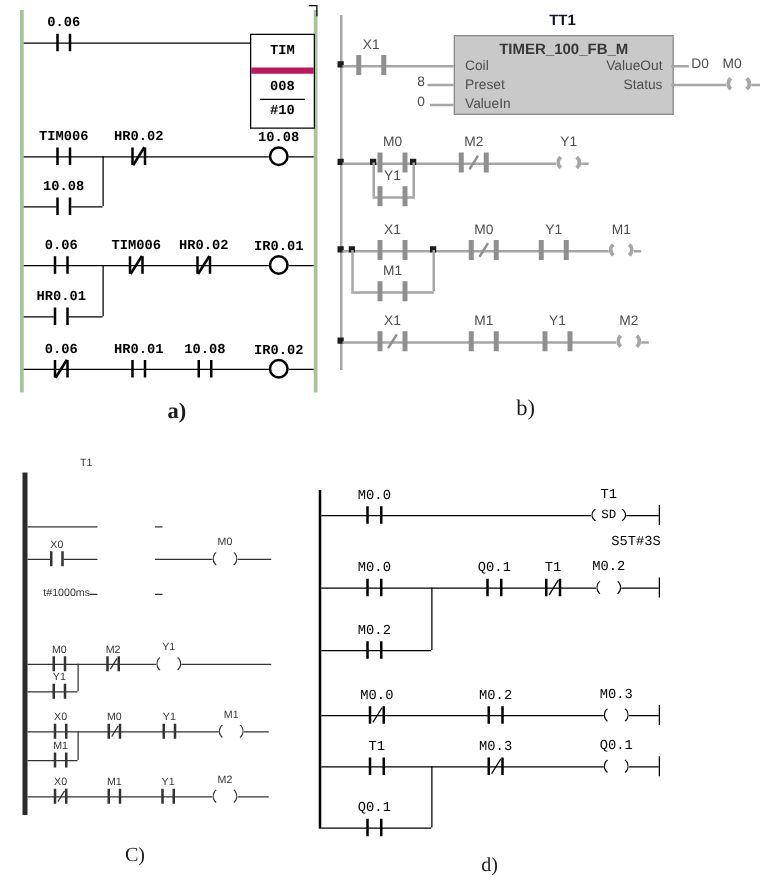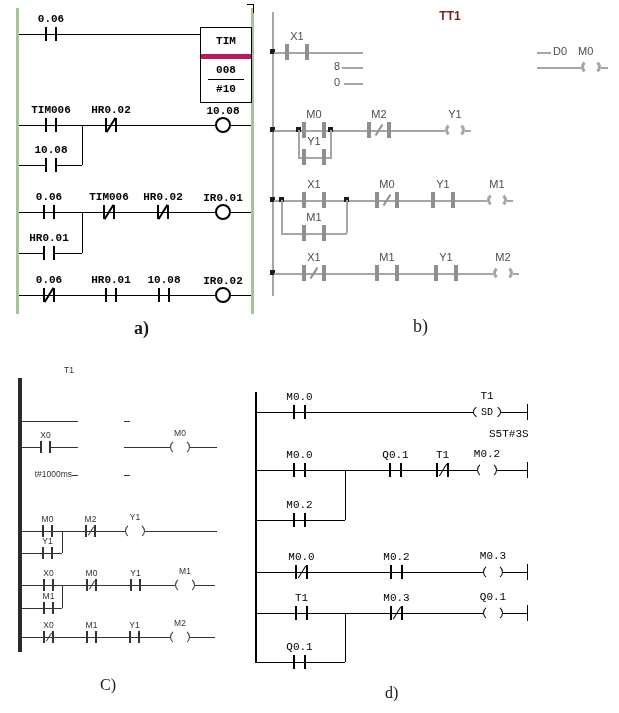--- a/index.html
+++ b/index.html
@@ -29,21 +29,21 @@
   .cp::before,.cp::after{content:"";position:absolute;inset:0;border:2px solid transparent;border-radius:50%;}
   .cp::before{border-left-color:var(--wire);}
   .cp::after{border-right-color:var(--wire);}
   .sb .cp::before,.sb .cp::after{border-width:3px;}
   .sc .cp::before,.sc .cp::after,.sd .cp::before,.sd .cp::after{border-width:1.5px;}
   .cp .in{position:absolute;inset:0;display:flex;align-items:center;justify-content:center;color:var(--txt);font-size:10px;}
   .lbl{position:absolute;bottom:100%;left:50%;transform:translateX(-50%);margin-bottom:2px;white-space:nowrap;color:var(--txt);line-height:1;}
   .txt{position:absolute;white-space:nowrap;color:var(--txt);line-height:1;}
   .dot{position:absolute;width:5px;height:5px;background:#1c1c1c;}
   .cap{position:absolute;font-family:"Liberation Serif",serif;color:#1a1a1a;}
-  .mag{color:#7f1d1d;font-weight:bold;font-size:12px;}
+  .mag{color:#0f172a;font-weight:bold;font-size:12px;}
   .tim{position:absolute;border:1px solid #000;background:#fff;text-align:center;}
   .tim .trow1{height:26px;line-height:26px;border-bottom:5px solid #be185d;}
   .tim .trow2{padding-top:5px;line-height:12px;}
   .tim .tsep{width:36px;margin:3px auto 0;border-top:1px solid #000;}
   .tim .trow3{padding-top:3px;line-height:12px;}
   .fb{position:absolute;background:#c9c9c9;border:1px solid #8a8a8a;}
   .fb .ftitle{position:absolute;left:0;top:3px;width:100%;text-align:center;font-weight:bold;font-size:12px;color:#383838;}
   .ton{position:absolute;border:1px solid #4a4a4a;background:#fff;}
   .ton .ntitle{position:absolute;left:0;top:8px;width:100%;text-align:center;}
 </style>
@@ -131,20 +131,28 @@
     <div class="dot" style="left:270px;top:49px;"></div>
     <div class="dot" style="left:270px;top:127px;"></div>
     <div class="dot" style="left:270px;top:197px;"></div>
     <div class="dot" style="left:270px;top:270px;"></div>
 
     <div class="w" style="left:274px;top:52px;width:89px;"></div>
     <div class="ct" style="left:285px;top:44px;">
         <span class="lbl">X1</span>
       </div>
     <div class="txt mag" style="left:363px;top:10px;width:174px;text-align:center;">TT1</div>
+    <div class="fb" style="left:363px;top:28px;width:174px;height:62px;">
+      <div class="ftitle">TIMER_100_FB_M</div>
+      <div class="txt" style="left:8px;top:19px;">Coil</div>
+      <div class="txt" style="left:8px;top:34px;">Preset</div>
+      <div class="txt" style="left:8px;top:49px;">ValueIn</div>
+      <div class="txt" style="right:8px;top:19px;">ValueOut</div>
+      <div class="txt" style="right:8px;top:34px;">Status</div>
+    </div>
     <div class="txt" style="left:322px;top:61px;width:18px;text-align:right;">8</div>
     <div class="w" style="left:342px;top:67px;width:21px;"></div>
     <div class="txt" style="left:322px;top:77px;width:18px;text-align:right;">0</div>
     <div class="w" style="left:344px;top:83px;width:19px;"></div>
     <div class="w" style="left:537px;top:52px;width:14px;"></div>
     <div class="txt" style="left:553px;top:46px;">D0</div>
     <div class="txt" style="left:578px;top:46px;">M0</div>
     <div class="w" style="left:537px;top:67px;width:44px;"></div>
     <div class="cp" style="left:581px;top:59px;width:20px;height:16px;"></div>
     <div class="w" style="left:601px;top:67px;width:7px;"></div>

